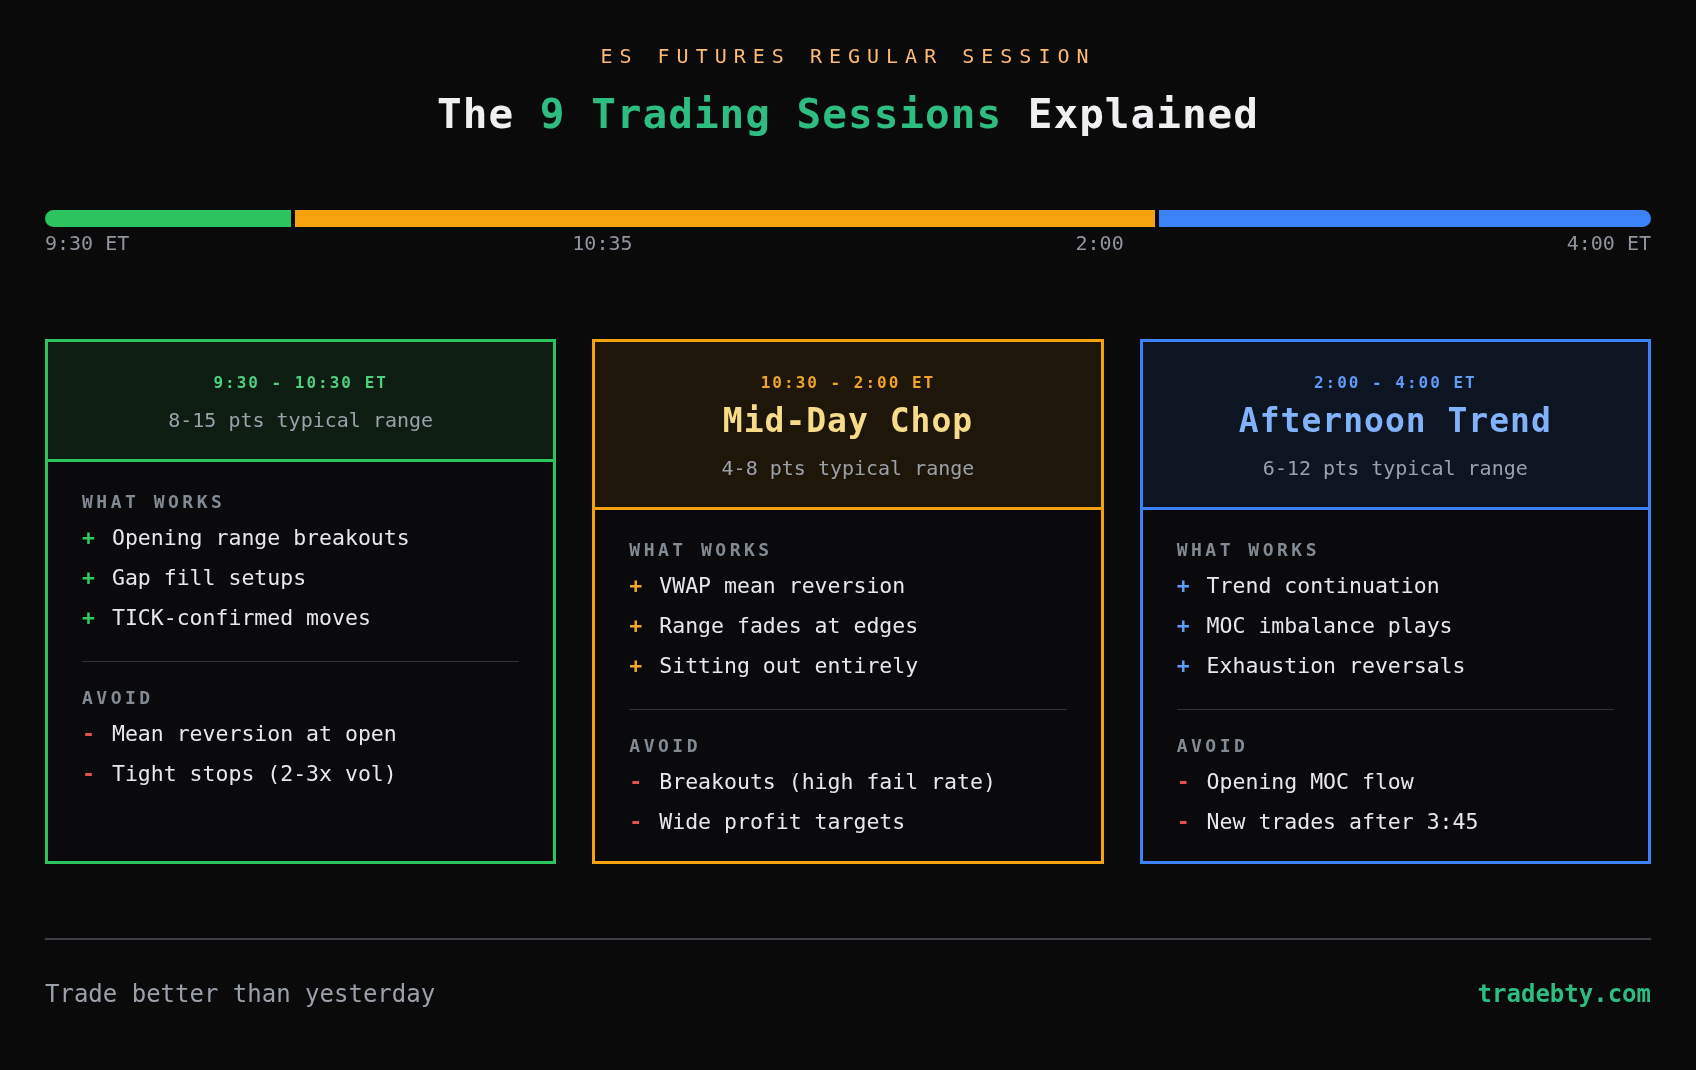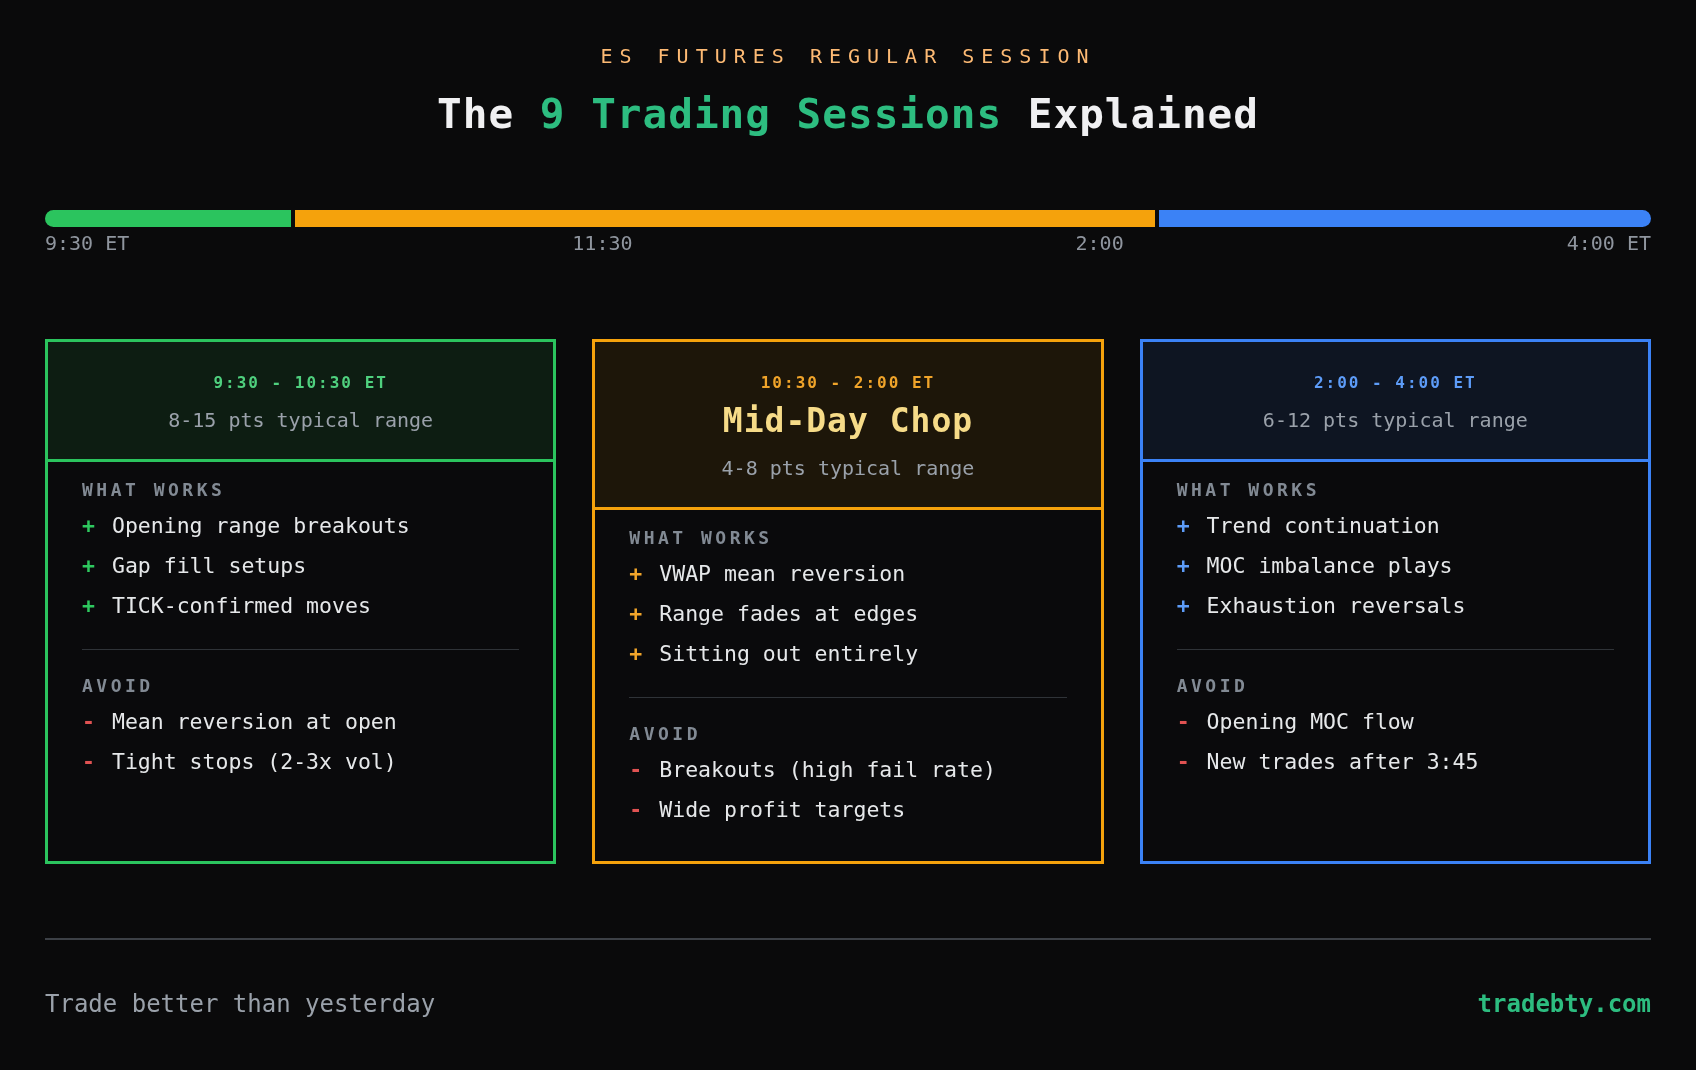--- a/index.html
+++ b/index.html
@@ -54,21 +54,21 @@
   .card-head {
     background: var(--head-bg);
     border-bottom: 3px solid var(--accent);
     text-align: center;
     padding: 31px 14px 27px;
   }
   .card-time { font-size: 16px; font-weight: 700; color: var(--time-color); letter-spacing: 2px; }
   .card-title { margin-top: 9px; font-size: 33px; font-weight: 700; color: var(--title-color); letter-spacing: 1px; }
   .card-range { margin-top: 16px; font-size: 20px; color: #9aa1aa; }
 
-  .card-body { padding: 17px 34px 0; }
+  .card-body { padding: 29px 34px 0; }
   .sec-label {
     font-size: 18px; font-weight: 600;
     letter-spacing: 3.5px;
     color: #828a94;
   }
   .item-list { list-style: none; margin-top: 9px; }
   .item-list li {
     display: flex; align-items: baseline;
     margin-top: 13px;
     font-size: 21.5px; line-height: 1.25;
@@ -76,21 +76,21 @@
   }
   .bullet { font-weight: 700; margin-right: 17px; }
   .bullet.plus { color: var(--accent-bullet); }
   .bullet.minus { color: #e05252; }
   .rule { border: none; border-top: 1px solid #2f3338; margin: 29px 0 25px; }
 
   
   .footer-divider { border: none; border-top: 2px solid #3c4046; margin-top: 74px; }
   .footer-row {
     display: flex; justify-content: space-between; align-items: center;
-    padding-top: 50px;
+    padding-top: 40px;
     font-size: 24px;
   }
   .tagline { color: #9aa1aa; }
   .site { color: #2dbd80; font-weight: 600; }
 </style>
 </head>
 <body>
 
 <div class="page">
 
@@ -99,21 +99,21 @@
   <h1 class="title"><span>The </span><span class="hl">9 Trading Sessions</span><span> Explained</span></h1>
 
   <div class="timeline">
     <div class="bar">
       <div class="seg" style="background: rgb(43, 196, 94); flex: 1 1 0px;"></div>
       <div class="seg" style="background: rgb(245, 162, 12); flex: 3.5 1 0px;"></div>
       <div class="seg" style="background: rgb(59, 130, 246); flex: 2 1 0px;"></div>
     </div>
     <div class="ticks">
       <span>9:30 ET</span>
-      <span>11:30</span>
+      <span>10:35</span>
       <span>2:00</span>
       <span>4:00 ET</span>
     </div>
   </div>
 
   <div class="cards">
 
     <section class="card" style="--accent: #2bc45e; --head-bg: #0d1d12; --time-color: #4fd07e; --title-color: #8fe3a8; --accent-bullet: #2ec95f;">
       <header class="card-head">
         <div class="card-time">9:30 - 10:30 ET</div>
@@ -183,20 +183,21 @@
               <span class="bullet minus">-</span>
               <span>Wide profit targets</span>
             </li>
         </ul>
       </div>
     </section>
 
     <section class="card" style="--accent: #3b82f6; --head-bg: #0e1522; --time-color: #5d9cf8; --title-color: #82b2fa; --accent-bullet: #5d9cf8;">
       <header class="card-head">
         <div class="card-time">2:00 - 4:00 ET</div>
+        <h2 class="card-title">Afternoon Trend</h2>
         <div class="card-range">6-12 pts typical range</div>
       </header>
       <div class="card-body">
         <div class="sec-label">WHAT WORKS</div>
         <ul class="item-list">
           <li>
               <span class="bullet plus">+</span>
               <span>Trend continuation</span>
             </li>
           <li>

